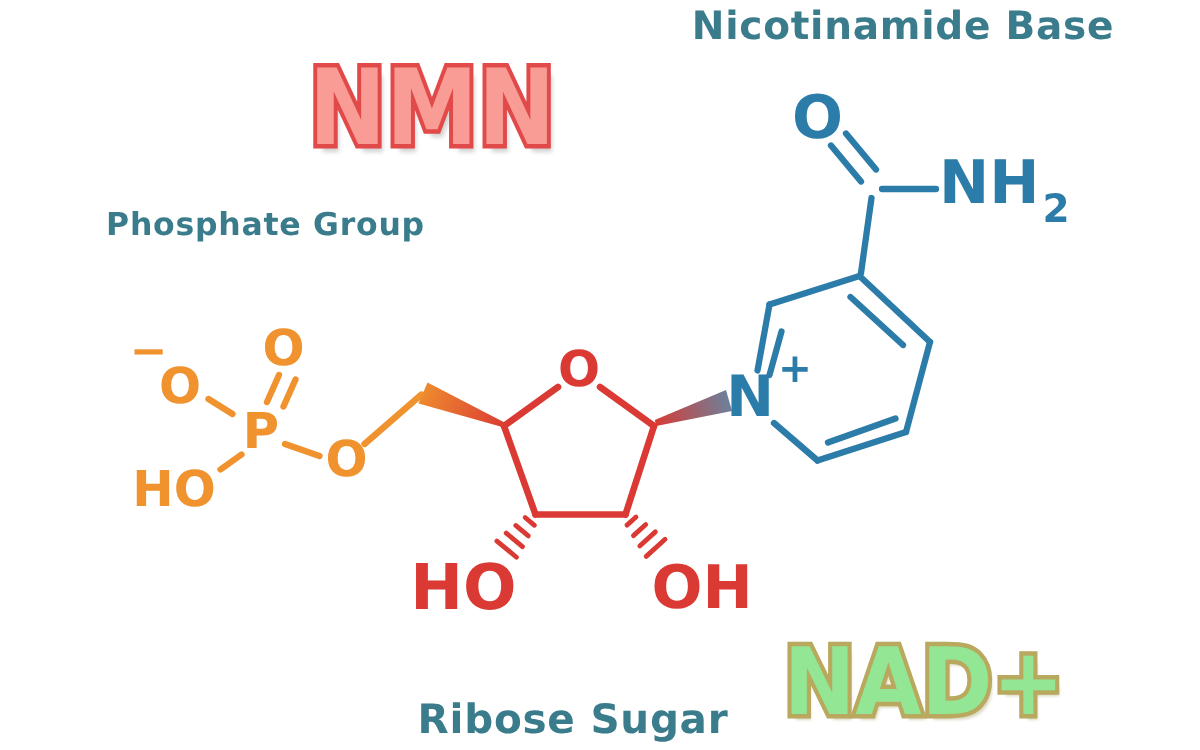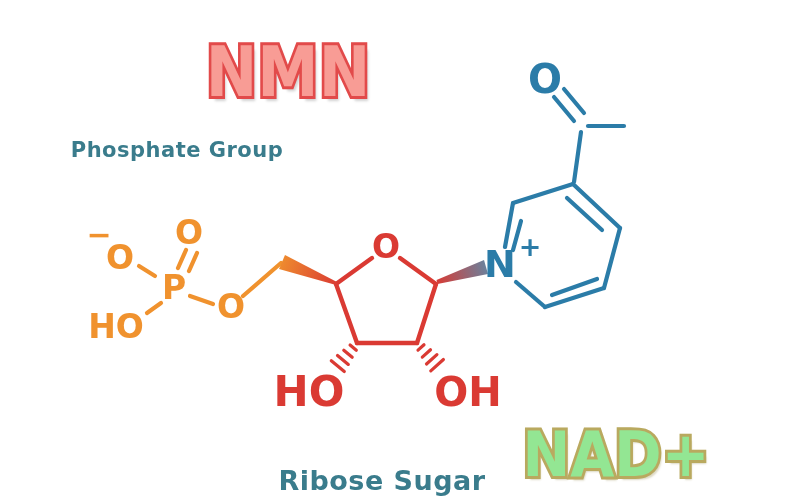--- a/index.html
+++ b/index.html
@@ -106,31 +106,35 @@
 
   <div class="big nmn" style="left:288px;top:72px">
     <span class="stroke">NMN</span>
     <span class="fill">NMN</span>
   </div>
   <div class="big nad" style="left:616px;top:455px">
     <span class="stroke">NAD+</span>
     <span class="fill">NAD+</span>
   </div>
 
+  <div class="lbl" style="left:602px;top:18px;font-size:26px">Nicotinamide Base</div>
   <div class="lbl" style="left:177px;top:150px;font-size:21px">Phosphate Group</div>
   <div class="lbl" style="left:382px;top:480px;font-size:27px">Ribose Sugar</div>
 
   <div class="atom orange" style="left:99px;top:235px;font-size:30px">−</div>
   <div class="atom orange" style="left:120px;top:257px;font-size:33px">O</div>
   <div class="atom orange" style="left:189px;top:232px;font-size:33px">O</div>
   <div class="atom orange" style="left:174px;top:287px;font-size:33px">P</div>
   <div class="atom orange" style="left:116px;top:326px;font-size:33px">HO</div>
   <div class="atom orange" style="left:231px;top:306px;font-size:33px">O</div>
 
   <div class="atom red" style="left:386px;top:246px;font-size:33px">O</div>
   <div class="atom red" style="left:309px;top:392px;font-size:42px">HO</div>
   <div class="atom red" style="left:468px;top:392px;font-size:40px">OH</div>
 
   <div class="atom blue" style="left:545px;top:79px;font-size:40px">O</div>
+  <div class="amide" style="left:626px;top:102px">
+    <span class="nh">NH</span><span class="sub">2</span>
+  </div>
   <div class="atom blue" style="left:500px;top:264px;font-size:38px">N</div>
   <div class="atom blue" style="left:530px;top:246px;font-size:27px">+</div>
 
 </div>
 
 </body></html>

